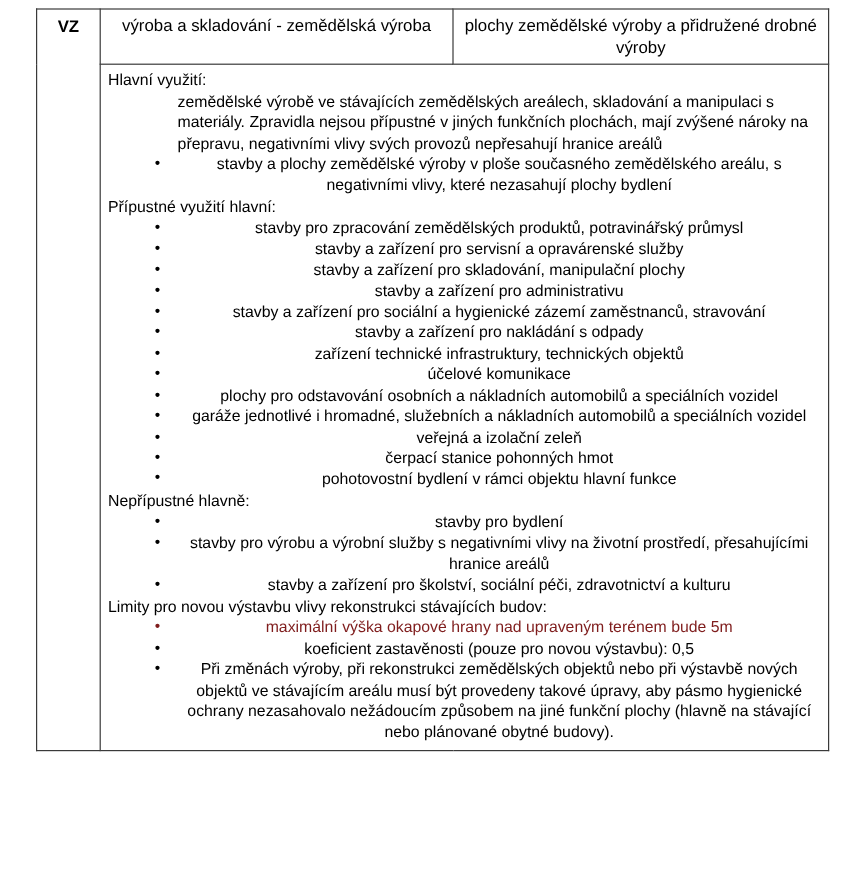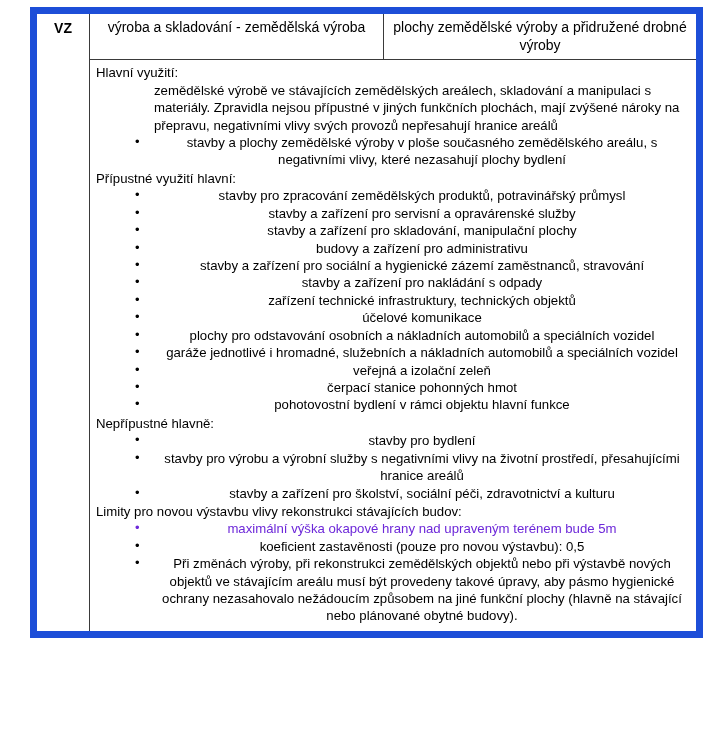--- a/index.html
+++ b/index.html
@@ -20,21 +20,21 @@
     position: relative;
     width: 718px;
     height: 745px;
     box-sizing: border-box;
     padding: 7px 10px 0 30px;
   }
   table.zone {
     border-collapse: collapse;
     width: 624px;
     table-layout: fixed;
-    border: 7px solid #1d4ed8;
+    border: 1px solid #1d4ed8;
   }
   table.zone td {
     border: 1px solid #3a3a3a;
     vertical-align: top;
     padding: 4px 6px 5px 6px;
   }
   .code-cell {
     width: 40px;
     text-align: center;
     font-weight: bold;
@@ -77,21 +77,21 @@
     text-align: center;
   }
   ul.bullets > li::before {
     content: "\2022";
     position: absolute;
     left: -19px;
     top: -1px;
     font-size: 13px;
   }
   .red {
-    color: #6d28d9;
+    color: #7f1d1d;
   }
 </style>
 </head>
 <body>
 
 <div class="page">
   <table class="zone">
     <tbody>
         <tr>
       <td class="code-cell" rowspan="2">VZ</td>
@@ -105,21 +105,21 @@
         <div class="para-indent">zemědělské výrobě ve stávajících zemědělských areálech, skladování a manipulaci s materiály. Zpravidla nejsou přípustné v jiných funkčních plochách, mají zvýšené nároky na přepravu, negativními vlivy svých provozů nepřesahují hranice areálů</div>
         <ul class="bullets">
           <li>stavby a plochy zemědělské výroby v ploše současného zemědělského areálu, s negativními vlivy, které nezasahují plochy bydlení</li>
         </ul>
 
         <div class="sect-title">Přípustné využití hlavní:</div>
         <ul class="bullets">
           <li>stavby pro zpracování zemědělských produktů, potravinářský průmysl</li>
           <li>stavby a zařízení pro servisní a opravárenské služby</li>
           <li>stavby a zařízení pro skladování, manipulační plochy</li>
-          <li>budovy a zařízení pro administrativu</li>
+          <li>stavby a zařízení pro administrativu</li>
           <li>stavby a zařízení pro sociální a hygienické zázemí zaměstnanců, stravování</li>
           <li>stavby a zařízení pro nakládání s odpady</li>
           <li>zařízení technické infrastruktury, technických objektů</li>
           <li>účelové komunikace</li>
           <li>plochy pro odstavování osobních a nákladních automobilů a speciálních vozidel</li>
           <li>garáže jednotlivé i hromadné, služebních a nákladních automobilů a speciálních vozidel</li>
           <li>veřejná a izolační zeleň</li>
           <li>čerpací stanice pohonných hmot</li>
           <li>pohotovostní bydlení v rámci objektu hlavní funkce</li>
         </ul>

